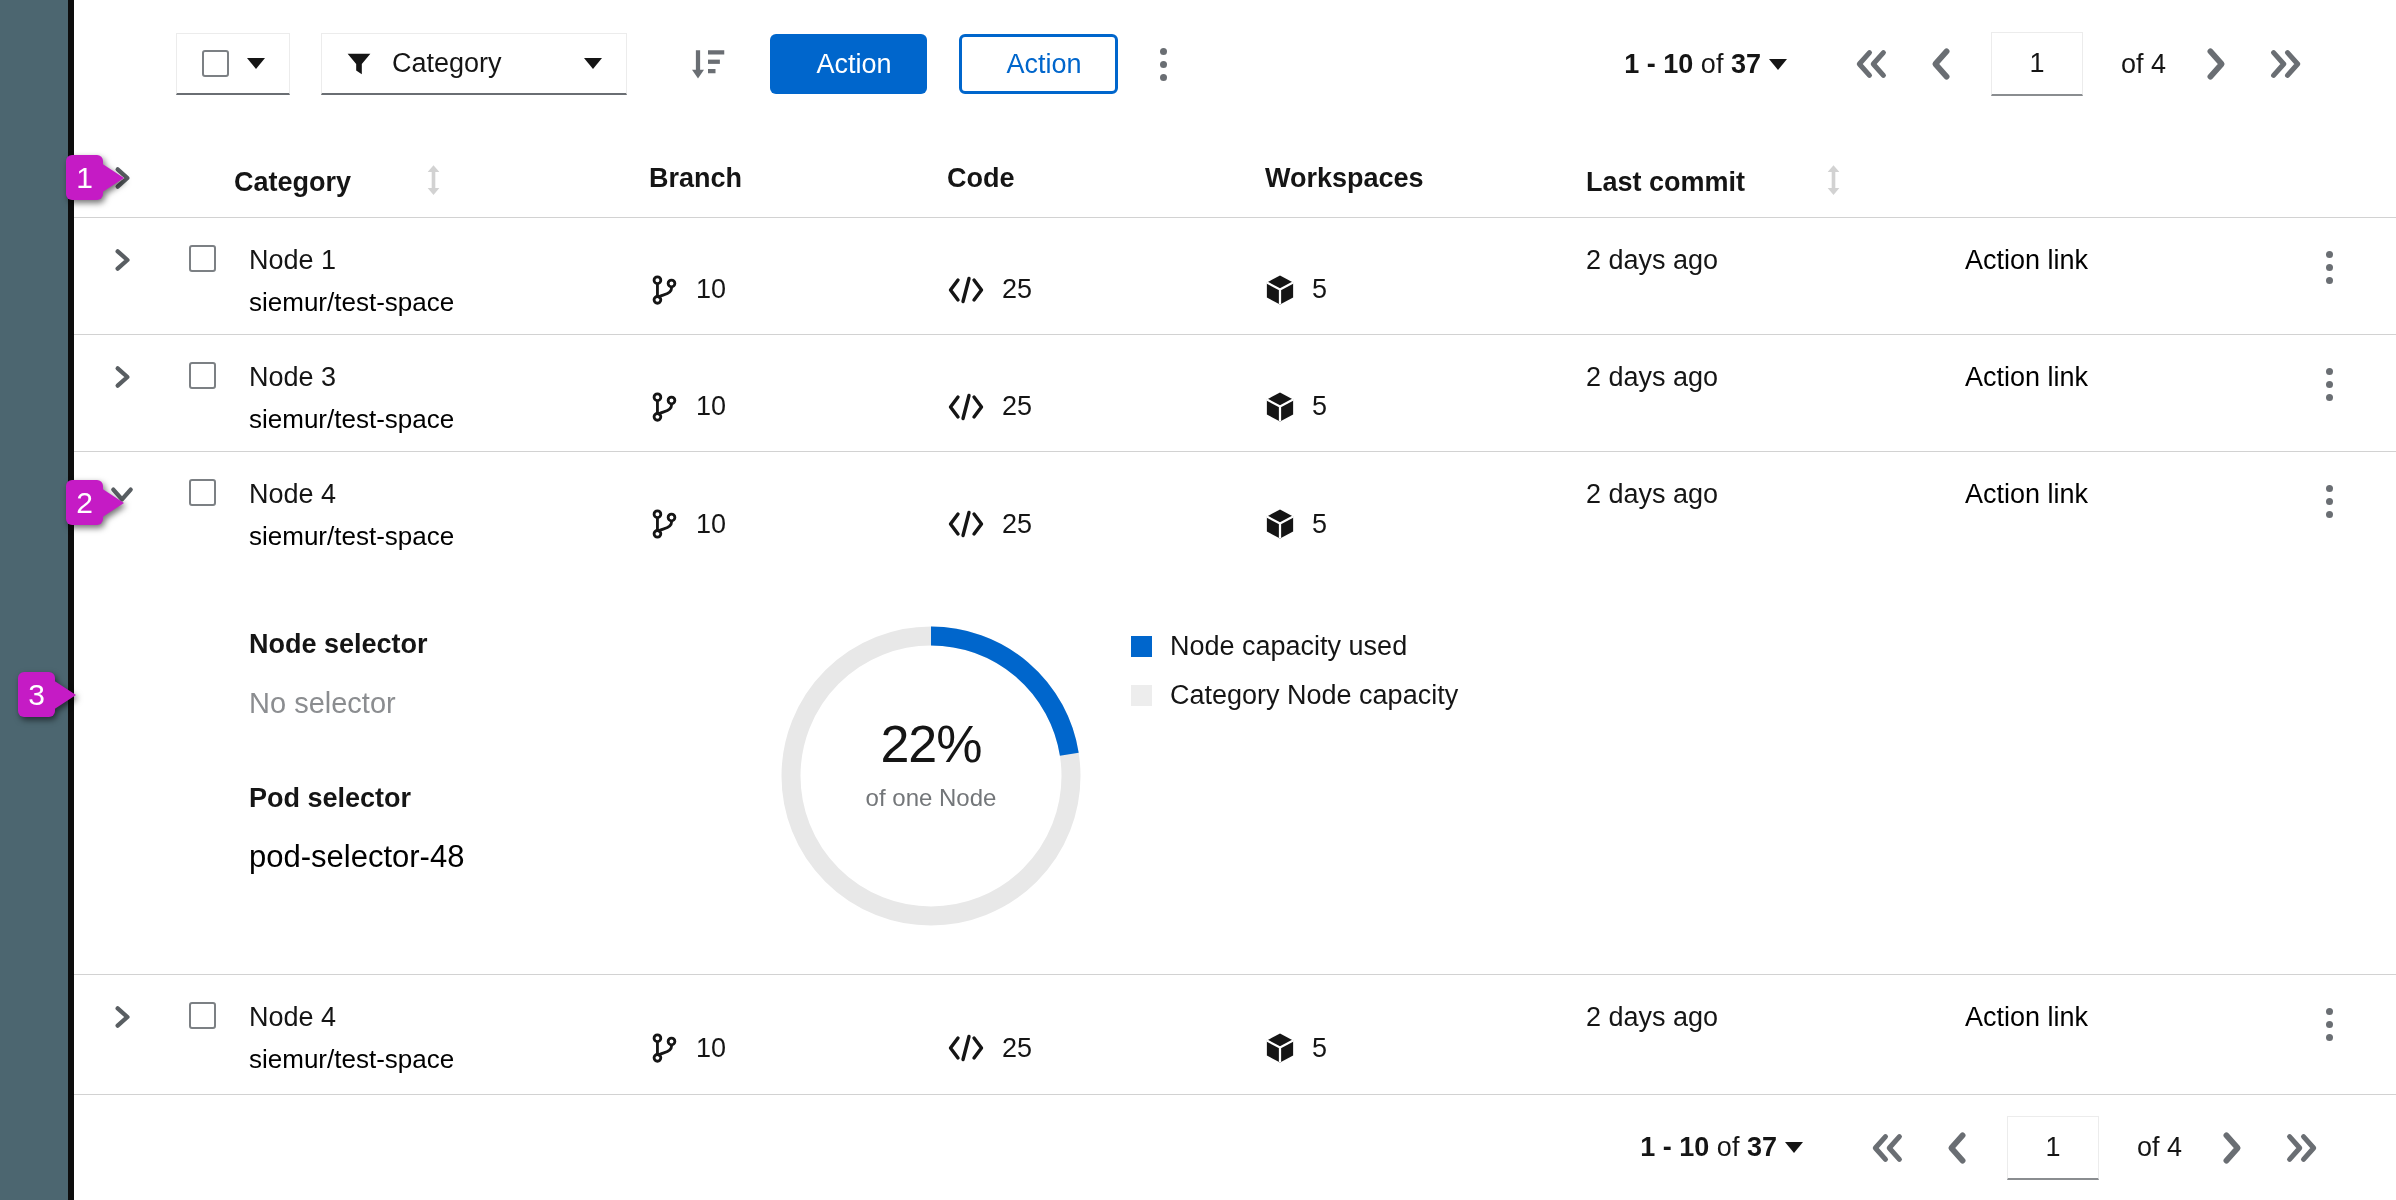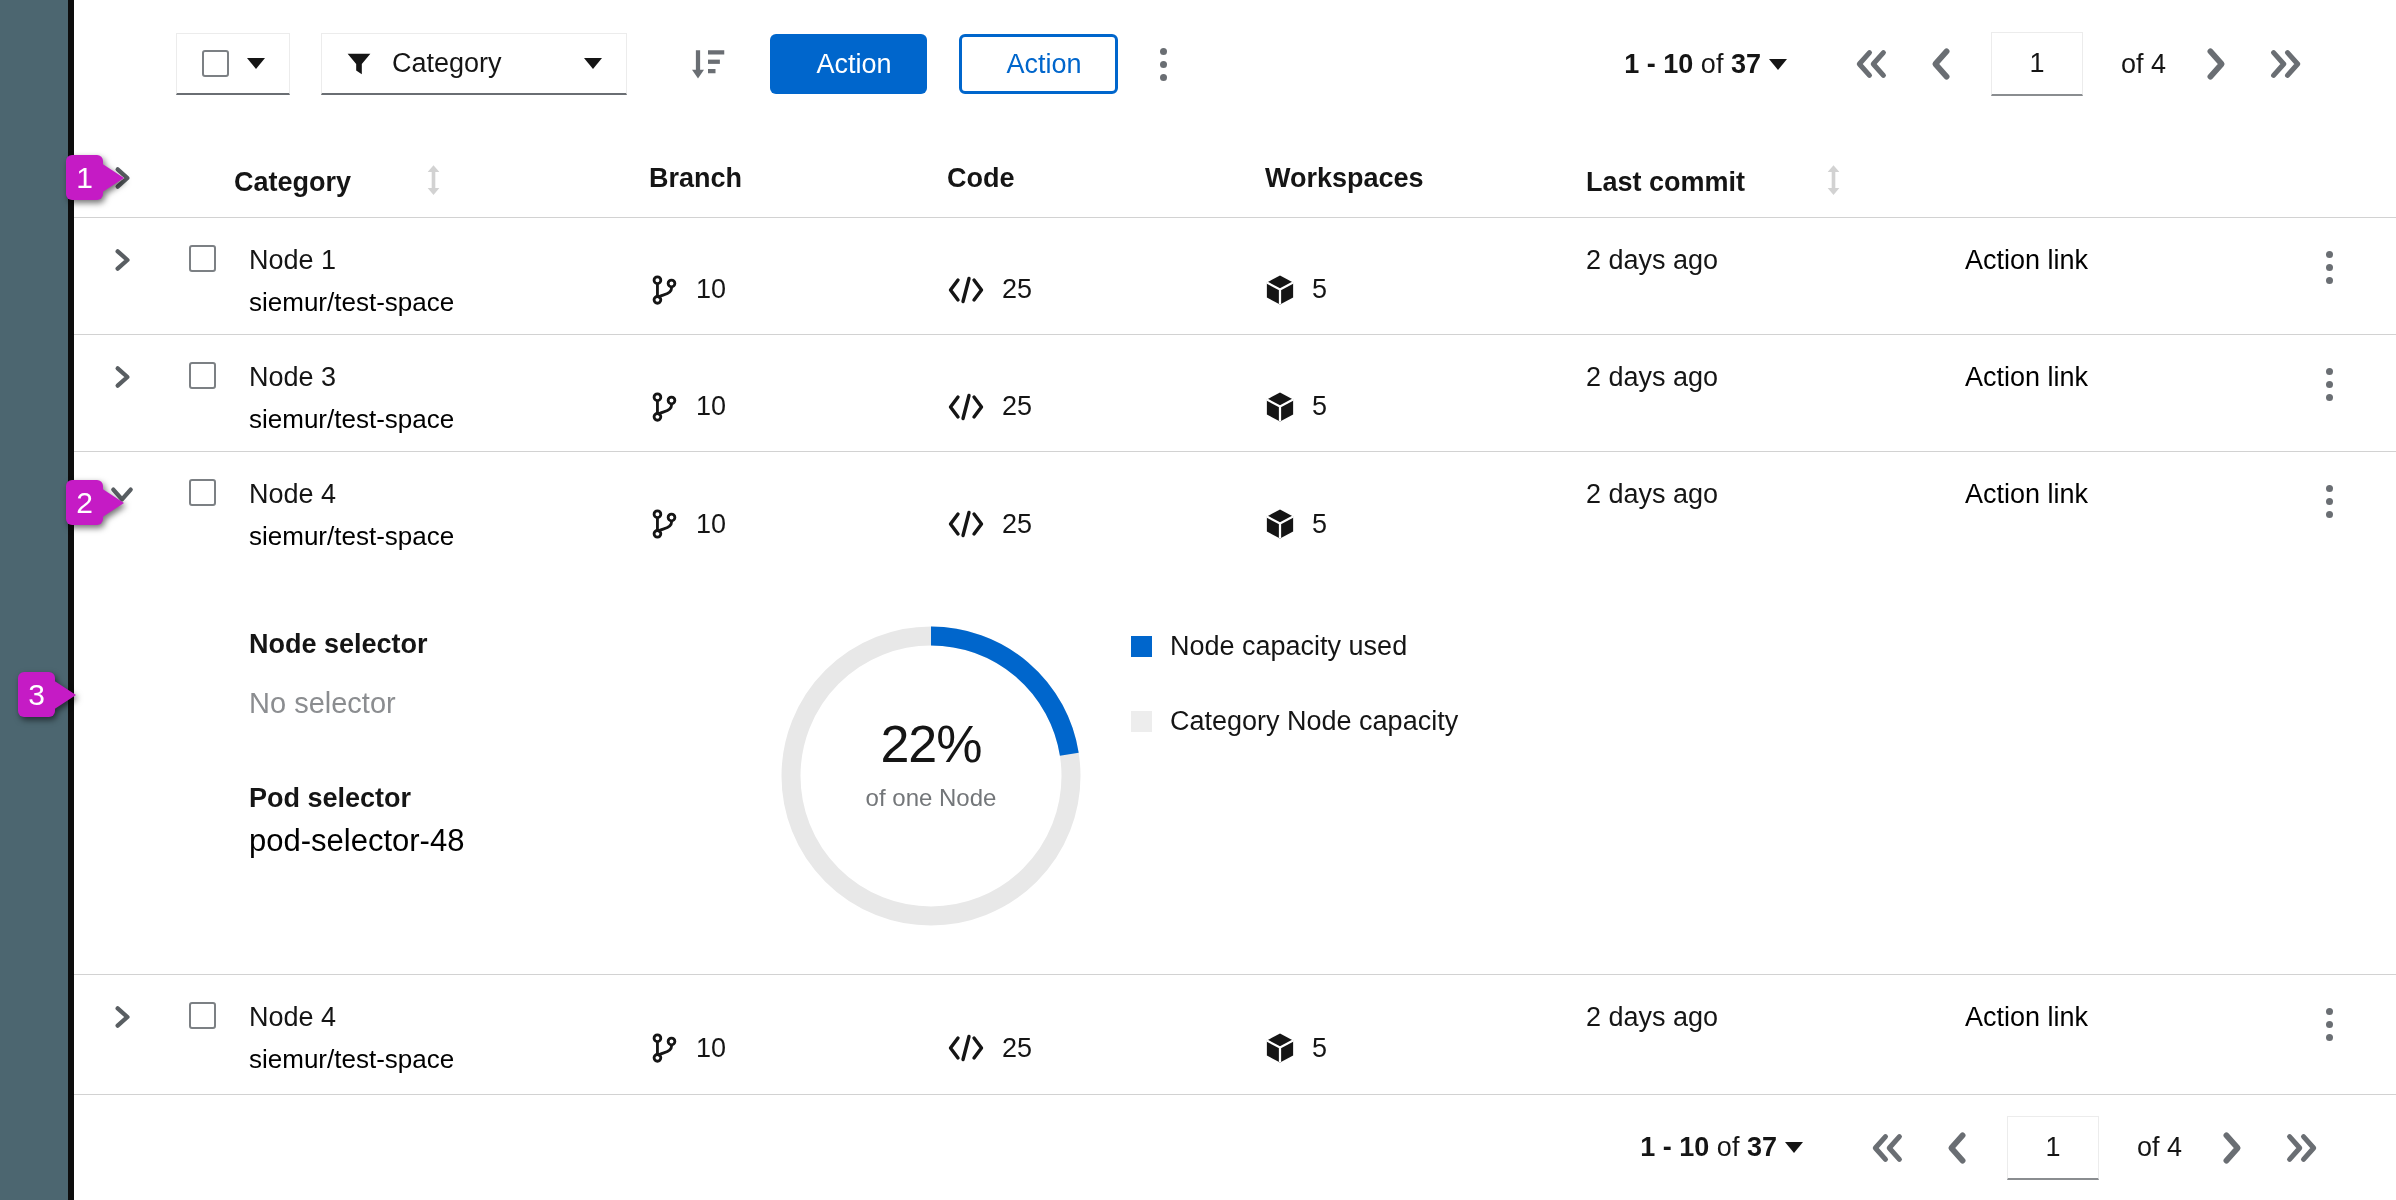--- a/index.html
+++ b/index.html
@@ -66,27 +66,27 @@
   .th-sortable { cursor:pointer; }
   .chev { cursor:pointer; margin-top:2px; }
 
   
   .expansion { position:absolute; top:569px; left:0; right:0; height:406px;
                border-bottom:1px solid #d2d2d2; }
   .exp-labels { position:absolute; left:175px; top:60px; }
   .exp-h { font-size:27px; font-weight:700; line-height:30px; }
   .exp-muted { margin-top:28px; font-size:29px; line-height:32px; color:#8b8d90; }
   .exp-h2 { margin-top:64px; font-size:27px; font-weight:700; line-height:30px; }
-  .exp-link { display:inline-block; margin-top:10px; font-size:31px; line-height:36px; }
+  .exp-link { display:inline-block; margin-top:26px; font-size:31px; line-height:36px; }
   .donut-wrap { position:absolute; left:707px; top:57px; width:300px; height:300px; }
   .donut-center { position:absolute; inset:0; display:flex; flex-direction:column;
                   align-items:center; justify-content:center; transform:translateY(-13px); }
   .donut-title { font-size:52px; letter-spacing:-1px; }
   .donut-sub { margin-top:10px; font-size:24px; color:#737679; }
-  .legend { position:absolute; left:1057px; top:62px; display:flex; flex-direction:column; gap:44px; }
+  .legend { position:absolute; left:1057px; top:62px; display:flex; flex-direction:column; gap:18px; }
   .legend-row { display:flex; align-items:center; gap:18px; font-size:27px; }
   .swatch { width:21px; height:21px; }
   .swatch-used { background:#0066cc; }
   .swatch-remaining { background:#ededed; }
 
   
   .bottombar { position:absolute; top:1095px; left:0; right:0; height:105px;
                display:flex; align-items:center; justify-content:flex-end; padding-right:76px; }
 
   

